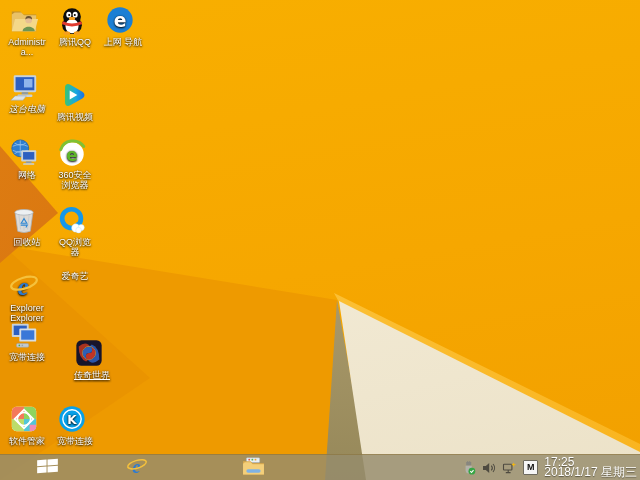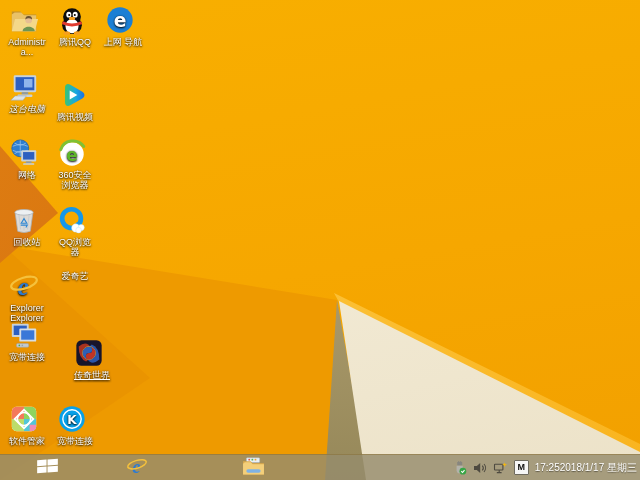--- a/index.html
+++ b/index.html
@@ -27,22 +27,22 @@
       display:flex;align-items:center;justify-content:center;cursor:pointer;}
   .tb-start{left:27px;width:40px;}
   .tb-ie{left:119px;width:36px;}
   .tb-exp{left:235px;width:36px;}
   .tray{position:absolute;right:3px;top:0;height:25px;display:flex;
         align-items:center;gap:6px;}
   .tray .ti{display:flex;align-items:center;}
   .ime{width:13px;height:13px;background:#F6F6F6;border:1px solid #6e6a5e;
        border-radius:1px;color:#101010;font-weight:bold;font-size:9px;
        line-height:13px;text-align:center;}
-  .clock{display:flex;flex-direction:row;align-items:flex-end;color:#fff;
-         font-size:10px;line-height:9.5px;text-shadow:0 1px 1px rgba(0,0,0,.45);}
+  .clock{display:flex;flex-direction:column;color:#fff;
+         font-size:12px;line-height:9.5px;text-shadow:0 1px 1px rgba(0,0,0,.45);}
 </style>
 </head>
 <body>
 
 <div class="screen">
   <div class="wp wp-base"></div>
   <div class="wp wp-shade1"></div>
   <div class="wp wp-shade2"></div>
   <div class="wp wp-darktri"></div>
   <div class="wp wp-tan"></div>

